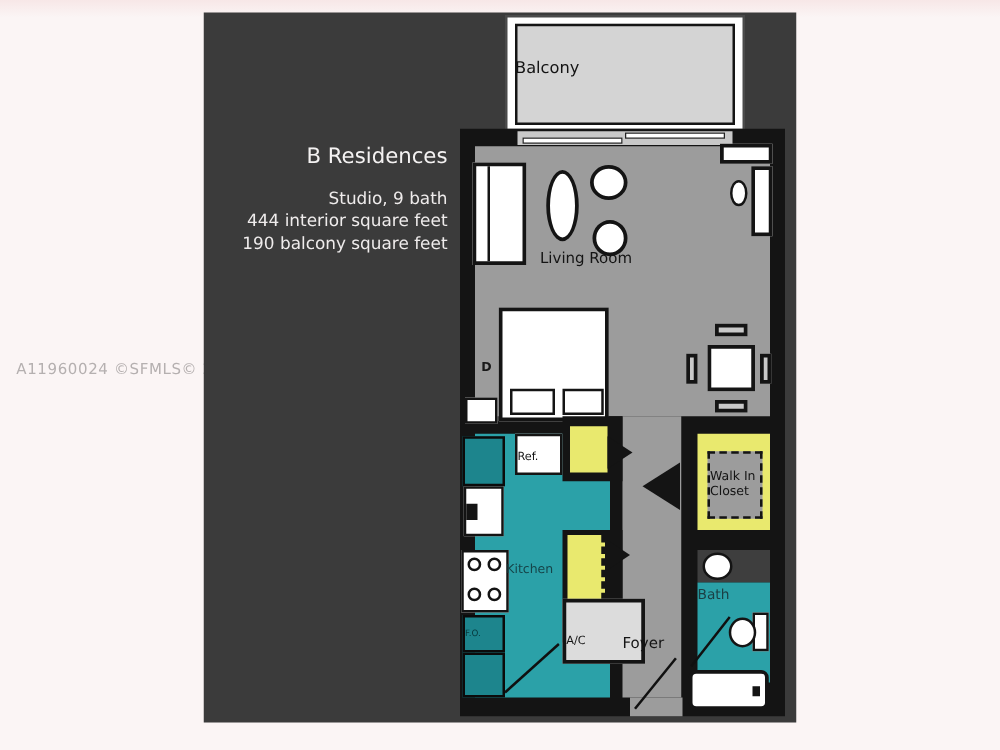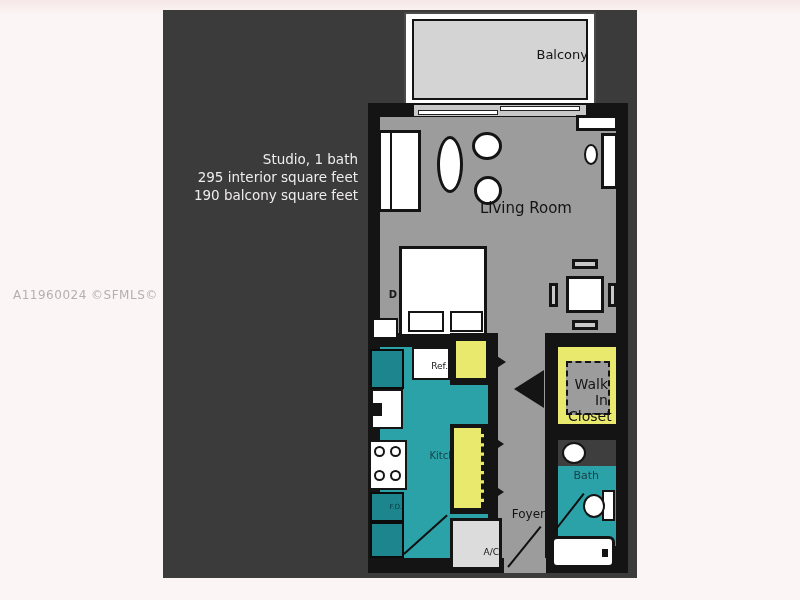--- a/index.html
+++ b/index.html
@@ -3,38 +3,39 @@
 <meta charset="utf-8">
 <style>
   html,body{margin:0;padding:0}
   body{font-family:"DejaVu Sans",sans-serif}
   .stage{position:relative;width:800px;height:600px;overflow:hidden;
     background:linear-gradient(#f7e7e7 0px,#fbf5f5 14px,#fbf5f5 100%)}
   .abs{position:absolute;box-sizing:border-box}
   .furn{background:#fff;border:3px solid #141414}
   .furn2{background:#fff;border:2px solid #141414}
   .ell{border-radius:50%}
-  .lbl{color:#141414;text-align:right;line-height:1.15}
+  .lbl{color:#141414;text-align:left;line-height:1.15}
   .cab{background:#1d858d;border:2px solid #0b0b0b}
   .dline{height:2px;background:#101010;transform-origin:0 50%}
   .chair{background:#c9c9c9;border:3px solid #141414}
   .tri{width:0;height:0}
 </style>
 </head>
 <body>
 
 <div class="stage">
 
   <div class="abs" style="left:13px;top:288px;width:300px;font-size:12px;letter-spacing:.5px;color:#b5b0b0">A11960024 ©SFMLS© 2/26/2019</div>
 
   <div class="abs" style="left:163px;top:10px;width:474px;height:568px;background:#3b3b3b"></div>
 
+  <div class="abs lbl" style="left:175px;top:116px;width:183px;text-align:right;font-size:17px;color:#f4f2f2">B Residences</div>
   <div class="abs" style="left:160px;top:150px;width:198px;text-align:right;font-size:13.5px;line-height:18px;color:#efeccc;color:#efecec">
-    <span>Studio, 1 bath</span><br>
-    <span>295 interior square feet</span><br>
+    <span>Studio, 9 bath</span><br>
+    <span>444 interior square feet</span><br>
     <span>190 balcony square feet</span><br>
   </div>
 
   <div class="abs" style="left:404px;top:12px;width:192px;height:93px;background:#fff;border:2px solid #4a4a4a"></div>
   <div class="abs" style="left:412px;top:19px;width:176px;height:81px;background:#d4d4d4;border:2px solid #141414"></div>
   <div class="abs lbl" style="left:412px;top:48px;width:176px;font-size:13px">Balcony</div>
 
   <div class="abs" style="left:368px;top:103px;width:260px;height:470px;background:#141414"></div>
 
   <div class="abs" style="left:414px;top:105px;width:172px;height:11px;background:#c9c9c9"></div>
@@ -51,21 +52,21 @@
 
   <div class="abs furn" style="left:378px;top:130px;width:43px;height:82px">
     <div class="abs" style="left:9px;top:0;width:2px;height:76px;background:#141414"></div>
   </div>
   <div class="abs furn ell" style="left:437px;top:136px;width:26px;height:57px"></div>
   <div class="abs furn ell" style="left:472px;top:132px;width:30px;height:28px"></div>
   <div class="abs furn ell" style="left:474px;top:176px;width:28px;height:29px"></div>
   <div class="abs furn" style="left:576px;top:115px;width:42px;height:16px"></div>
   <div class="abs furn" style="left:601px;top:133px;width:17px;height:56px"></div>
   <div class="abs furn2 ell" style="left:584px;top:144px;width:14px;height:21px"></div>
-  <div class="abs lbl" style="left:432px;top:200px;width:140px;font-size:15px">Living Room</div>
+  <div class="abs lbl" style="left:432px;top:200px;width:140px;font-size:12px">Living Room</div>
 
   <div class="abs furn" style="left:399px;top:246px;width:88px;height:91px"></div>
   <div class="abs furn2" style="left:408px;top:311px;width:36px;height:21px"></div>
   <div class="abs furn2" style="left:450px;top:311px;width:33px;height:21px"></div>
   <div class="abs furn2" style="left:372px;top:318px;width:26px;height:21px"></div>
   <div class="abs lbl" style="left:385px;top:289px;width:12px;font-size:10px;font-weight:bold;color:#191919">D</div>
 
   <div class="abs chair" style="left:572px;top:259px;width:26px;height:10px"></div>
   <div class="abs chair" style="left:572px;top:320px;width:26px;height:10px"></div>
   <div class="abs chair" style="left:549px;top:283px;width:9px;height:24px"></div>
@@ -90,26 +91,26 @@
 
   <div class="abs" style="left:450px;top:333px;width:48px;height:52px;background:#141414"></div>
   <div class="abs" style="left:456px;top:341px;width:30px;height:37px;background:#e9e96e"></div>
   <div class="abs tri" style="left:486px;top:349px;border-left:20px solid #141414;border-top:13px solid transparent;border-bottom:13px solid transparent"></div>
   <div class="abs" style="left:450px;top:424px;width:48px;height:90px;background:#141414"></div>
   <div class="abs" style="left:454px;top:428px;width:30px;height:80px;background:#e9e96e;border-right:3px dashed #141414"></div>
   <div class="abs tri" style="left:486px;top:432px;border-left:18px solid #141414;border-top:12px solid transparent;border-bottom:12px solid transparent"></div>
   <div class="abs tri" style="left:486px;top:480px;border-left:18px solid #141414;border-top:12px solid transparent;border-bottom:12px solid transparent"></div>
   <div class="abs tri" style="left:514px;top:370px;border-right:30px solid #141414;border-top:19px solid transparent;border-bottom:19px solid transparent"></div>
 
-  <div class="abs lbl" style="left:450px;top:518px;width:52px;height:52px;background:#dcdcdc;border:3px solid #141414;font-size:9px;padding-top:26px">A/C</div>
+  <div class="abs lbl" style="left:450px;top:479px;width:66px;height:52px;background:#dcdcdc;border:3px solid #141414;font-size:9px;padding-top:26px">A/C</div>
 
   <div class="abs lbl" style="left:498px;top:508px;width:47px;font-size:12px">Foyer</div>
   <div class="abs dline" style="left:508px;top:566px;width:52px;transform:rotate(-51deg)"></div>
 
-  <div class="abs lbl" style="left:566px;top:361px;width:44px;height:54px;background:#9c9c9c;border:2px dashed #141414;font-size:14px;padding-top:13px;white-space:pre-line">Walk In
+  <div class="abs lbl" style="left:566px;top:361px;width:44px;height:54px;background:#9c9c9c;border:2px dashed #141414;font-size:10px;padding-top:13px;white-space:pre-line">Walk In
 Closet</div>
 
   <div class="abs furn2 ell" style="left:562px;top:442px;width:24px;height:22px"></div>
   <div class="abs lbl" style="left:558px;top:470px;width:41px;font-size:11px;color:#1b3f44">Bath</div>
   <div class="abs furn2" style="left:602px;top:490px;width:13px;height:31px"></div>
   <div class="abs furn2 ell" style="left:583px;top:494px;width:22px;height:24px"></div>
   <div class="abs dline" style="left:553px;top:532px;width:50px;transform:rotate(-52deg)"></div>
   <div class="abs furn" style="left:551px;top:536px;width:64px;height:32px;border-radius:6px">
     <div class="abs" style="right:4px;top:10px;width:6px;height:8px;background:#141414"></div>
   </div>

